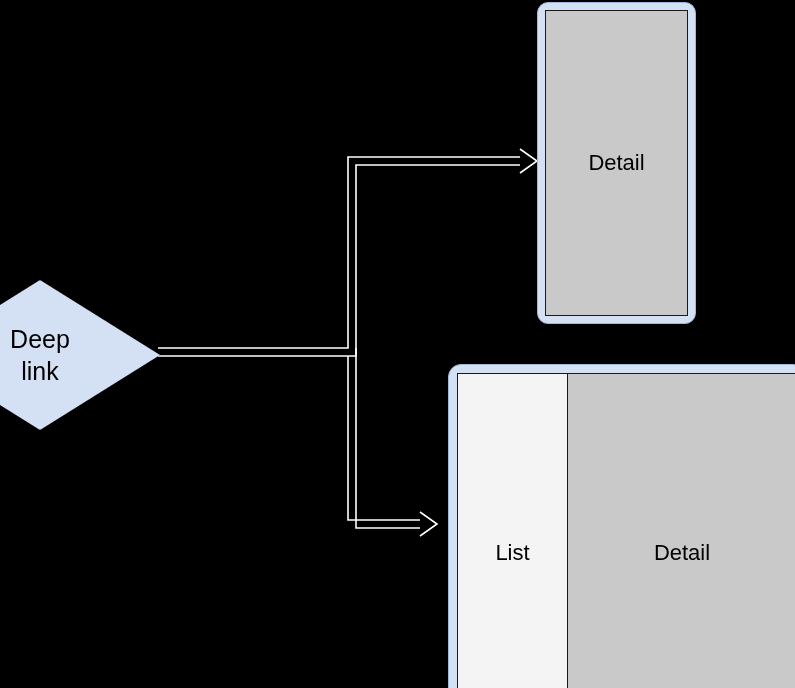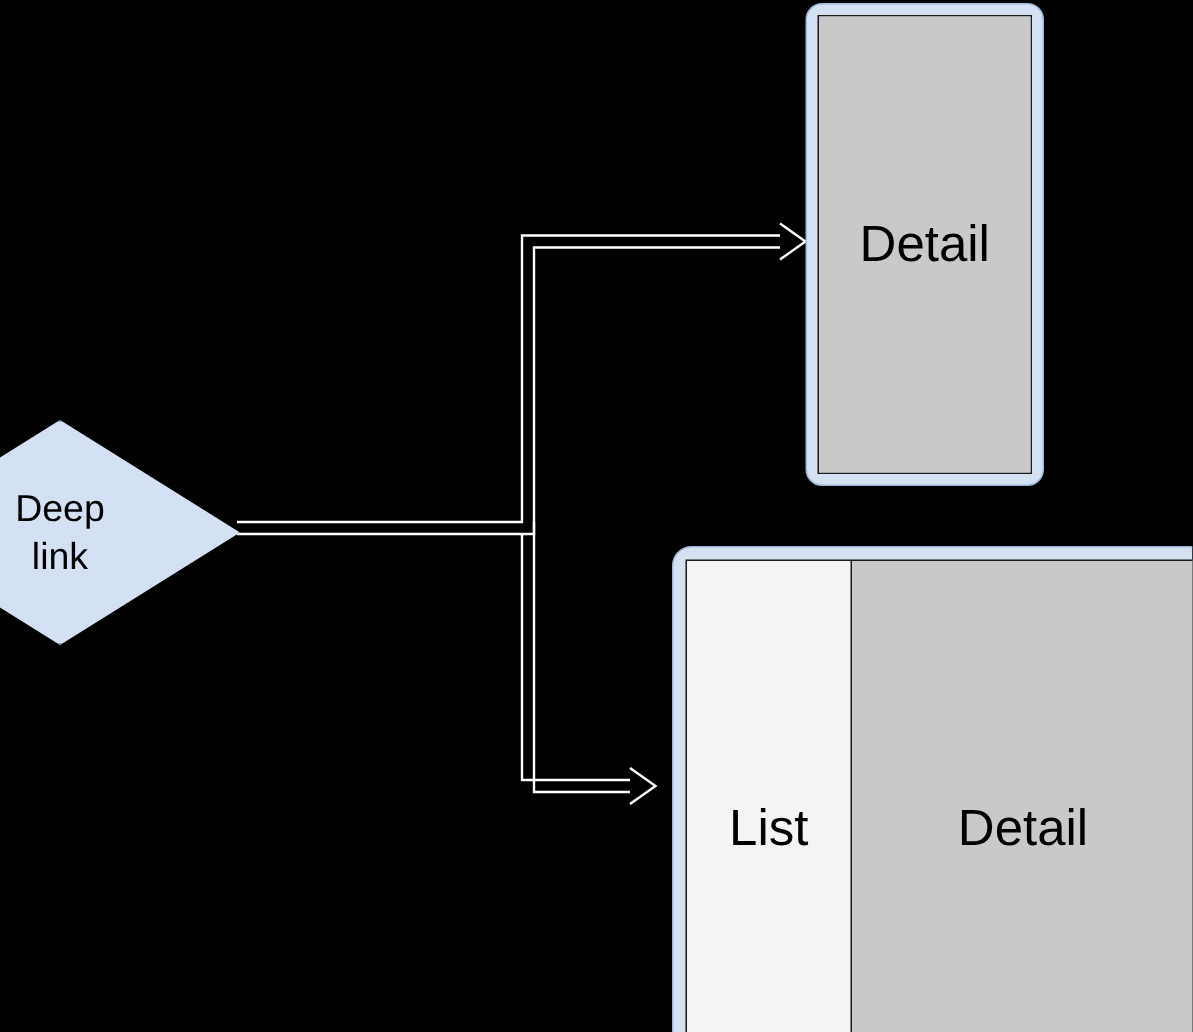--- a/index.html
+++ b/index.html
@@ -78,21 +78,21 @@
     height: 100%;
     box-sizing: border-box;
     border: 1px solid #1a1a1a;
     display: flex;
     background: #c9c9c9;
   }
   .pane {
     display: flex;
     align-items: center;
     justify-content: center;
-    font-size: 34px;
+    font-size: 22px;
     color: #000000;
     box-sizing: border-box;
     height: 100%;
   }
   .pane.detail-full { width: 100%; background: #c9c9c9; }
   .pane.list {
     width: 110px;
     background: #f4f4f4;
     border-right: 1px solid #1a1a1a;
     flex: 0 0 110px;

